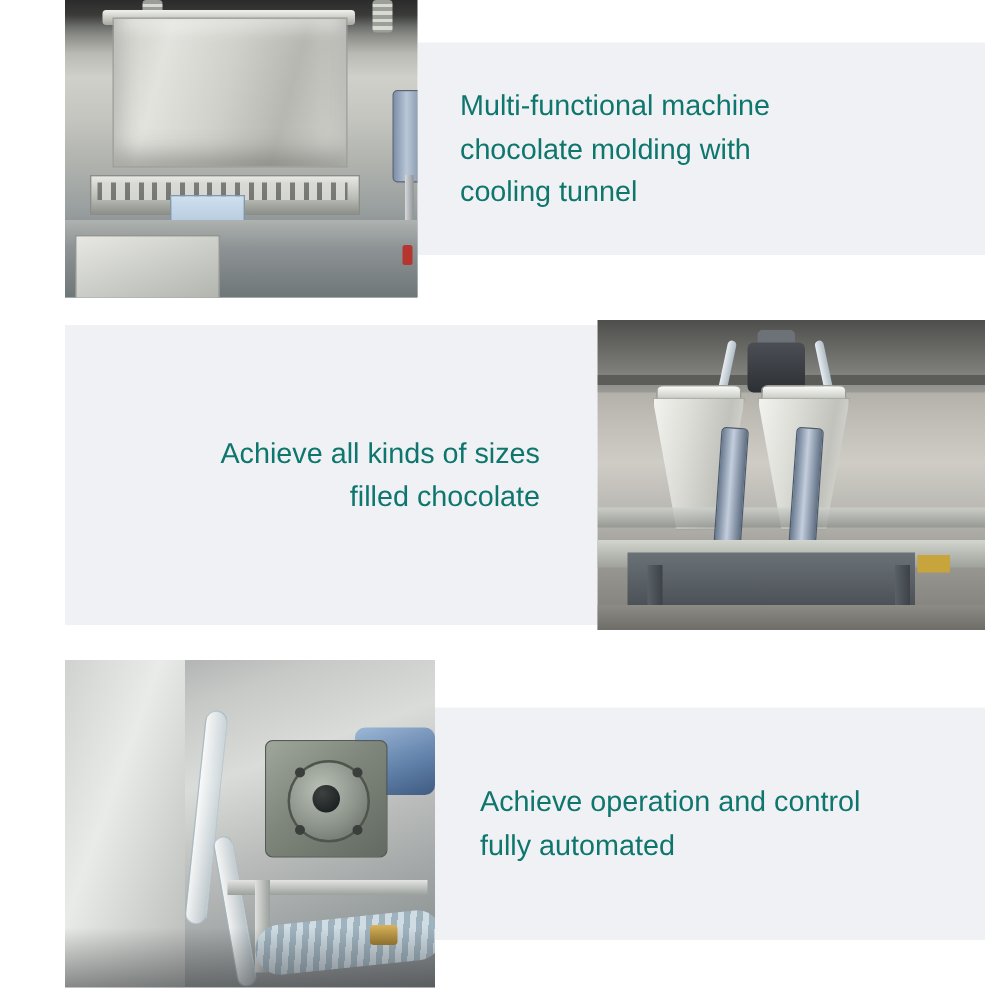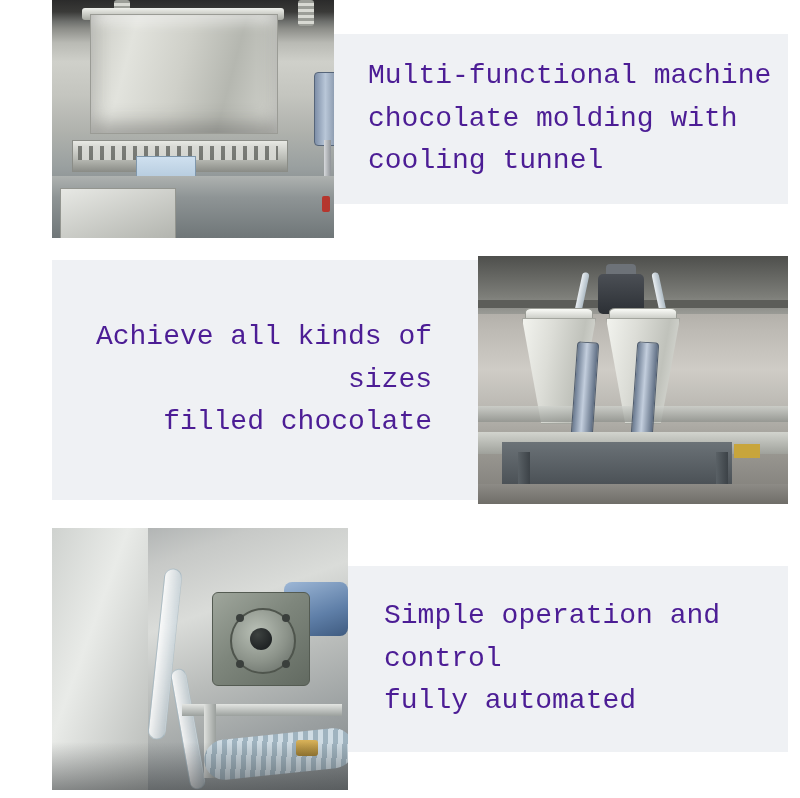--- a/index.html
+++ b/index.html
@@ -29,26 +29,25 @@
   }
 
   .caption-panel {
     background: #eff1f4;
     display: flex;
     align-items: center;
     flex: 1 1 auto;
   }
 
   .caption-text {
-    color: #4c1d95;
-    font-size: 28px;
+    color: #0f766e;
+    font-size: 23px;
     line-height: 1.52;
     font-weight: 400;
     white-space: pre-line;
-    font-family: Liberation Mono, monospace;
   }
 
   
   #row1 { left: 52px; top: 0px; width: 736px; height: 238px; }
   #row1 .photo { width: 282px; height: 238px; }
   #row1 .caption-panel { height: 170px; align-self: center; padding-left: 34px; }
   #row1 .caption-text { text-align: left; }
 
   
   #row2 { left: 52px; top: 256px; width: 736px; height: 248px; flex-direction: row; }
@@ -349,16 +348,16 @@
     <div class="bolt4"></div>
     <div class="tubeClear1"></div>
     <div class="tubeClear2"></div>
     <div class="barH"></div>
     <div class="barV"></div>
     <div class="hose"></div>
     <div class="brass"></div>
     <div class="shadow-b"></div>
   </div>
   <div class="caption-panel">
-    <div class="caption-text">Simple operation and control
+    <div class="caption-text">Achieve operation and control
 fully automated</div>
   </div>
 </div>
 
 </body></html>

